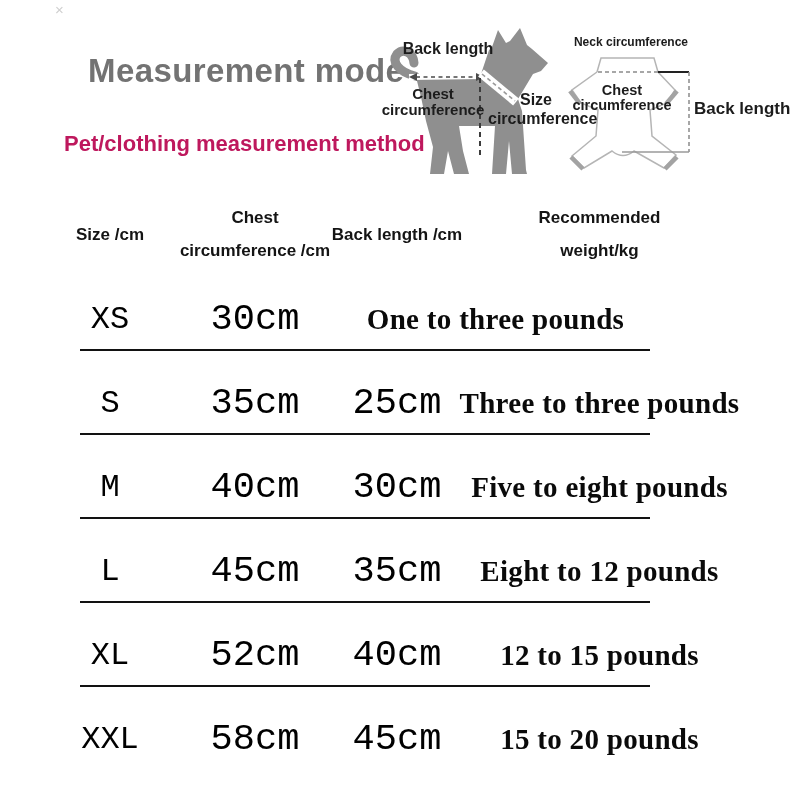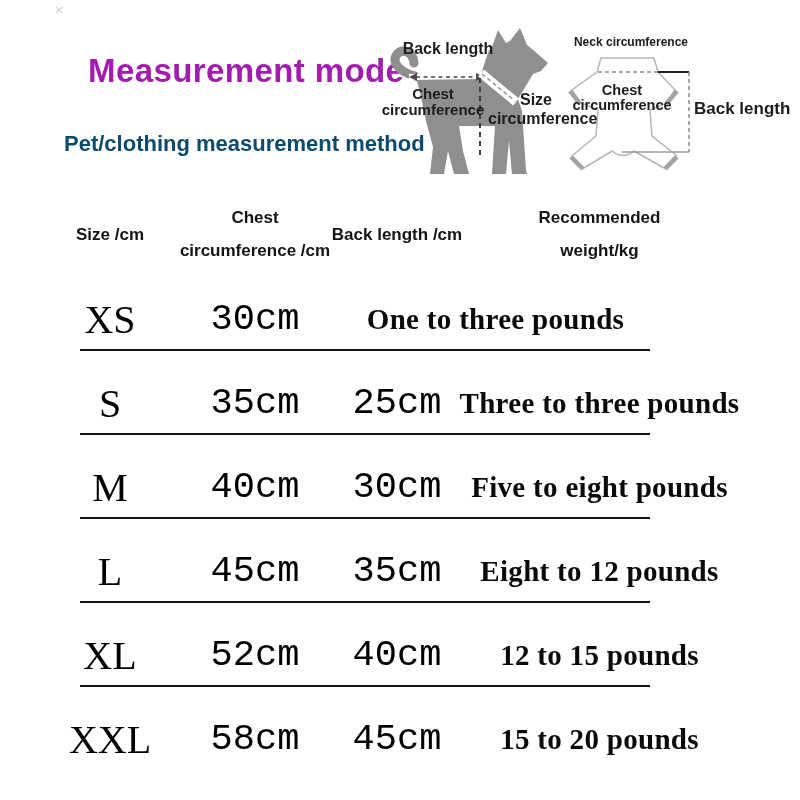--- a/index.html
+++ b/index.html
@@ -2,43 +2,43 @@
 <html><head>
 <meta charset="utf-8">
 <style>
   html,body{margin:0;padding:0;}
   body{
     width:800px;height:800px;background:#ffffff;position:relative;overflow:hidden;
     font-family:"Liberation Sans",sans-serif;color:#161616;
   }
   .abs{position:absolute;}
   .corner-mark{left:55px;top:1px;font-size:15px;color:#cfcfcf;}
-  .title{left:88px;top:52px;font-size:33px;font-weight:600;letter-spacing:.4px;color:#a21caf;white-space:nowrap;}
-  .subtitle{left:64px;top:131px;font-size:22px;font-weight:600;color:#0c4a6e;white-space:nowrap;}
+  .title{left:88px;top:52px;font-size:33px;font-weight:600;letter-spacing:.4px;color:#737373;white-space:nowrap;}
+  .subtitle{left:64px;top:131px;font-size:22px;font-weight:600;color:#be185d;white-space:nowrap;}
 
   
   .dlabel{font-weight:600;color:#1c1c1c;text-align:center;line-height:1.06;white-space:nowrap;}
   .lbl-dog-back{left:396px;top:41px;width:104px;font-size:16px;}
   .lbl-dog-chest{left:381px;top:86px;width:104px;font-size:15px;line-height:16px;}
   .lbl-dog-neck{left:488px;top:90px;width:96px;font-size:16px;line-height:19px;}
   .lbl-gar-neck{left:561px;top:36px;width:140px;font-size:12px;}
   .lbl-gar-chest{left:570px;top:83px;width:104px;font-size:14.5px;line-height:15px;}
   .lbl-gar-back{left:694px;top:100px;width:100px;font-size:17px;text-align:left;}
 
   
   .thead{left:55px;top:198px;width:695px;display:flex;}
   .hcell{display:flex;flex-direction:column;justify-content:center;align-items:center;
          height:72px;line-height:33px;font-size:17px;font-weight:600;color:#141414;white-space:nowrap;}
   .c1{width:110px;} .c2{width:180px;} .c3{width:104px;} .c4{width:301px;}
 
   .tbody{left:55px;top:267px;width:695px;}
   .trow{position:relative;height:84px;display:flex;align-items:center;padding-top:20px;box-sizing:border-box;}
   .trow .sep{position:absolute;left:25px;right:100px;bottom:0;height:2px;background:#121212;}
   .cell{text-align:center;white-space:nowrap;color:#000;}
-  .cell.size{font-family:Liberation Serif, serif;font-size:40px;}
+  .cell.size{font-family:Liberation Mono, monospace;font-size:32px;}
   .cell.num{font-family:"Liberation Mono",monospace;font-size:37px;}
   .cell.weight{font-family:"Liberation Serif",serif;font-size:29px;font-weight:600;letter-spacing:.3px;color:#0a0a0a;}
 </style>
 </head>
 <body>
 
 <div class="abs corner-mark">×</div>
 
 <div class="abs title">Measurement mode</div>
 <div class="abs subtitle">Pet/clothing measurement method</div>

